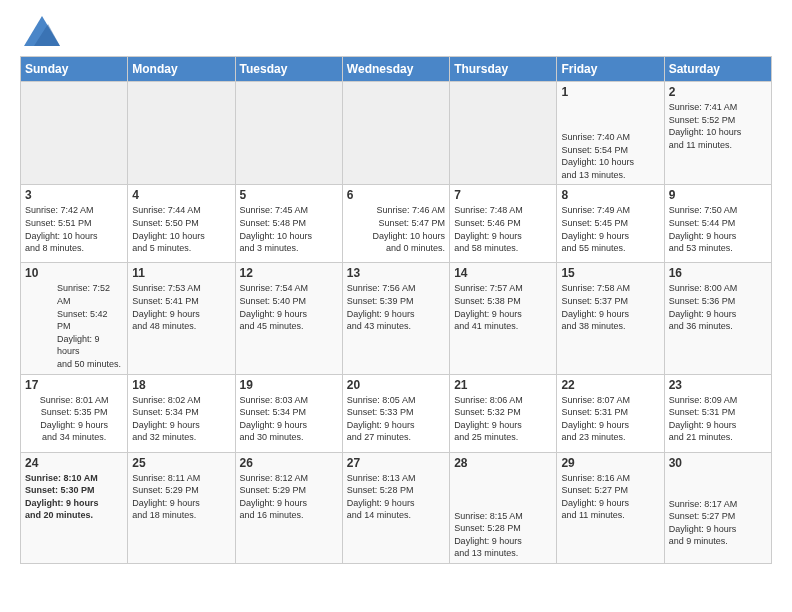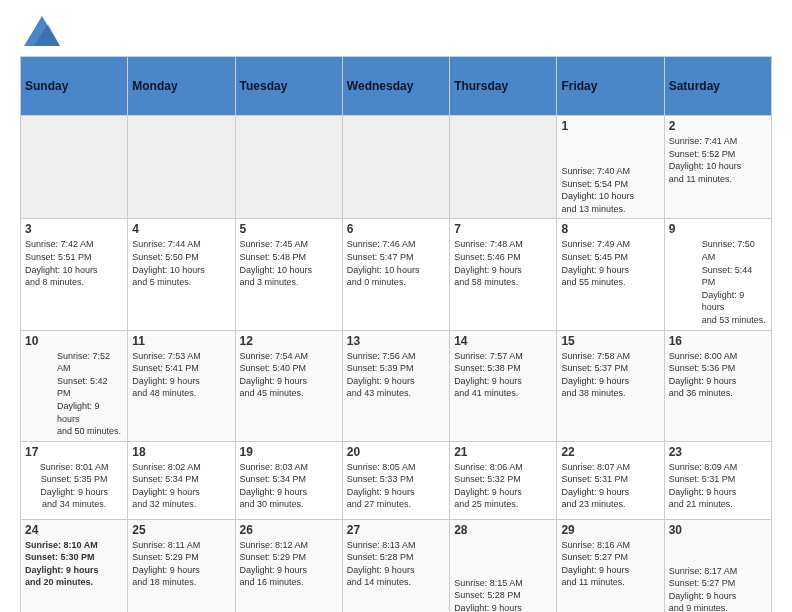--- a/index.html
+++ b/index.html
@@ -35,24 +35,24 @@
       font-size: 15px;
       color: #555;
     }
     table {
       width: 100%;
       border-collapse: collapse;
       table-layout: fixed;
     }
     thead tr th {
       background-color: #4a86c8;
-      color: #0f172a;
+      color: #ffffff;
       font-size: 12px;
       font-weight: bold;
-      padding: 22px 4px;
+      padding: 5px 4px;
       text-align: left;
       border: 1px solid #ccc;
       margin-left: 10px;
     }
     tbody tr td {
       border: 1px solid #ccc;
       vertical-align: top;
       padding: 3px 4px;
       font-size: 9.5px;
       color: #333;
@@ -155,42 +155,42 @@
           </td>
           <td>
             <span class="day-num">5</span>
             <div class="day-info" style="white-space: pre-line;">Sunrise: 7:45 AM
 Sunset: 5:48 PM
 Daylight: 10 hours
 and 3 minutes.</div>
           </td>
           <td>
             <span class="day-num">6</span>
-            <div class="day-info" style="white-space: pre-line;">Sunrise: 7:46 AM
+            <div class="day-info" style="white-space: pre-line; text-align: right;">Sunrise: 7:46 AM
 Sunset: 5:47 PM
 Daylight: 10 hours
 and 0 minutes.</div>
           </td>
           <td>
             <span class="day-num">7</span>
             <div class="day-info" style="white-space: pre-line;">Sunrise: 7:48 AM
 Sunset: 5:46 PM
 Daylight: 9 hours
 and 58 minutes.</div>
           </td>
           <td>
             <span class="day-num">8</span>
             <div class="day-info" style="white-space: pre-line;">Sunrise: 7:49 AM
 Sunset: 5:45 PM
 Daylight: 9 hours
 and 55 minutes.</div>
           </td>
           <td>
             <span class="day-num">9</span>
-            <div class="day-info" style="white-space: pre-line; margin-left: 33px;">Sunrise: 7:50 AM
+            <div class="day-info" style="white-space: pre-line;">Sunrise: 7:50 AM
 Sunset: 5:44 PM
 Daylight: 9 hours
 and 53 minutes.</div>
           </td>
         </tr>
         <tr>
           <td>
             <span class="day-num">10</span>
             <div class="day-info" style="white-space: pre-line; margin-left: 32px;">Sunrise: 7:52 AM
 Sunset: 5:42 PM

